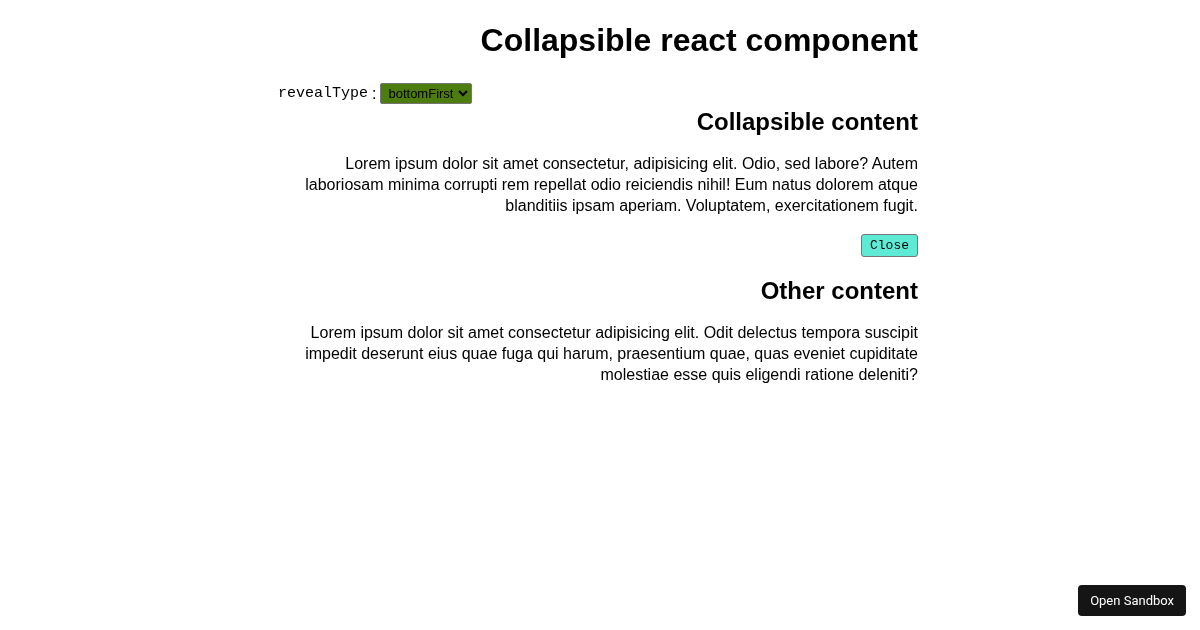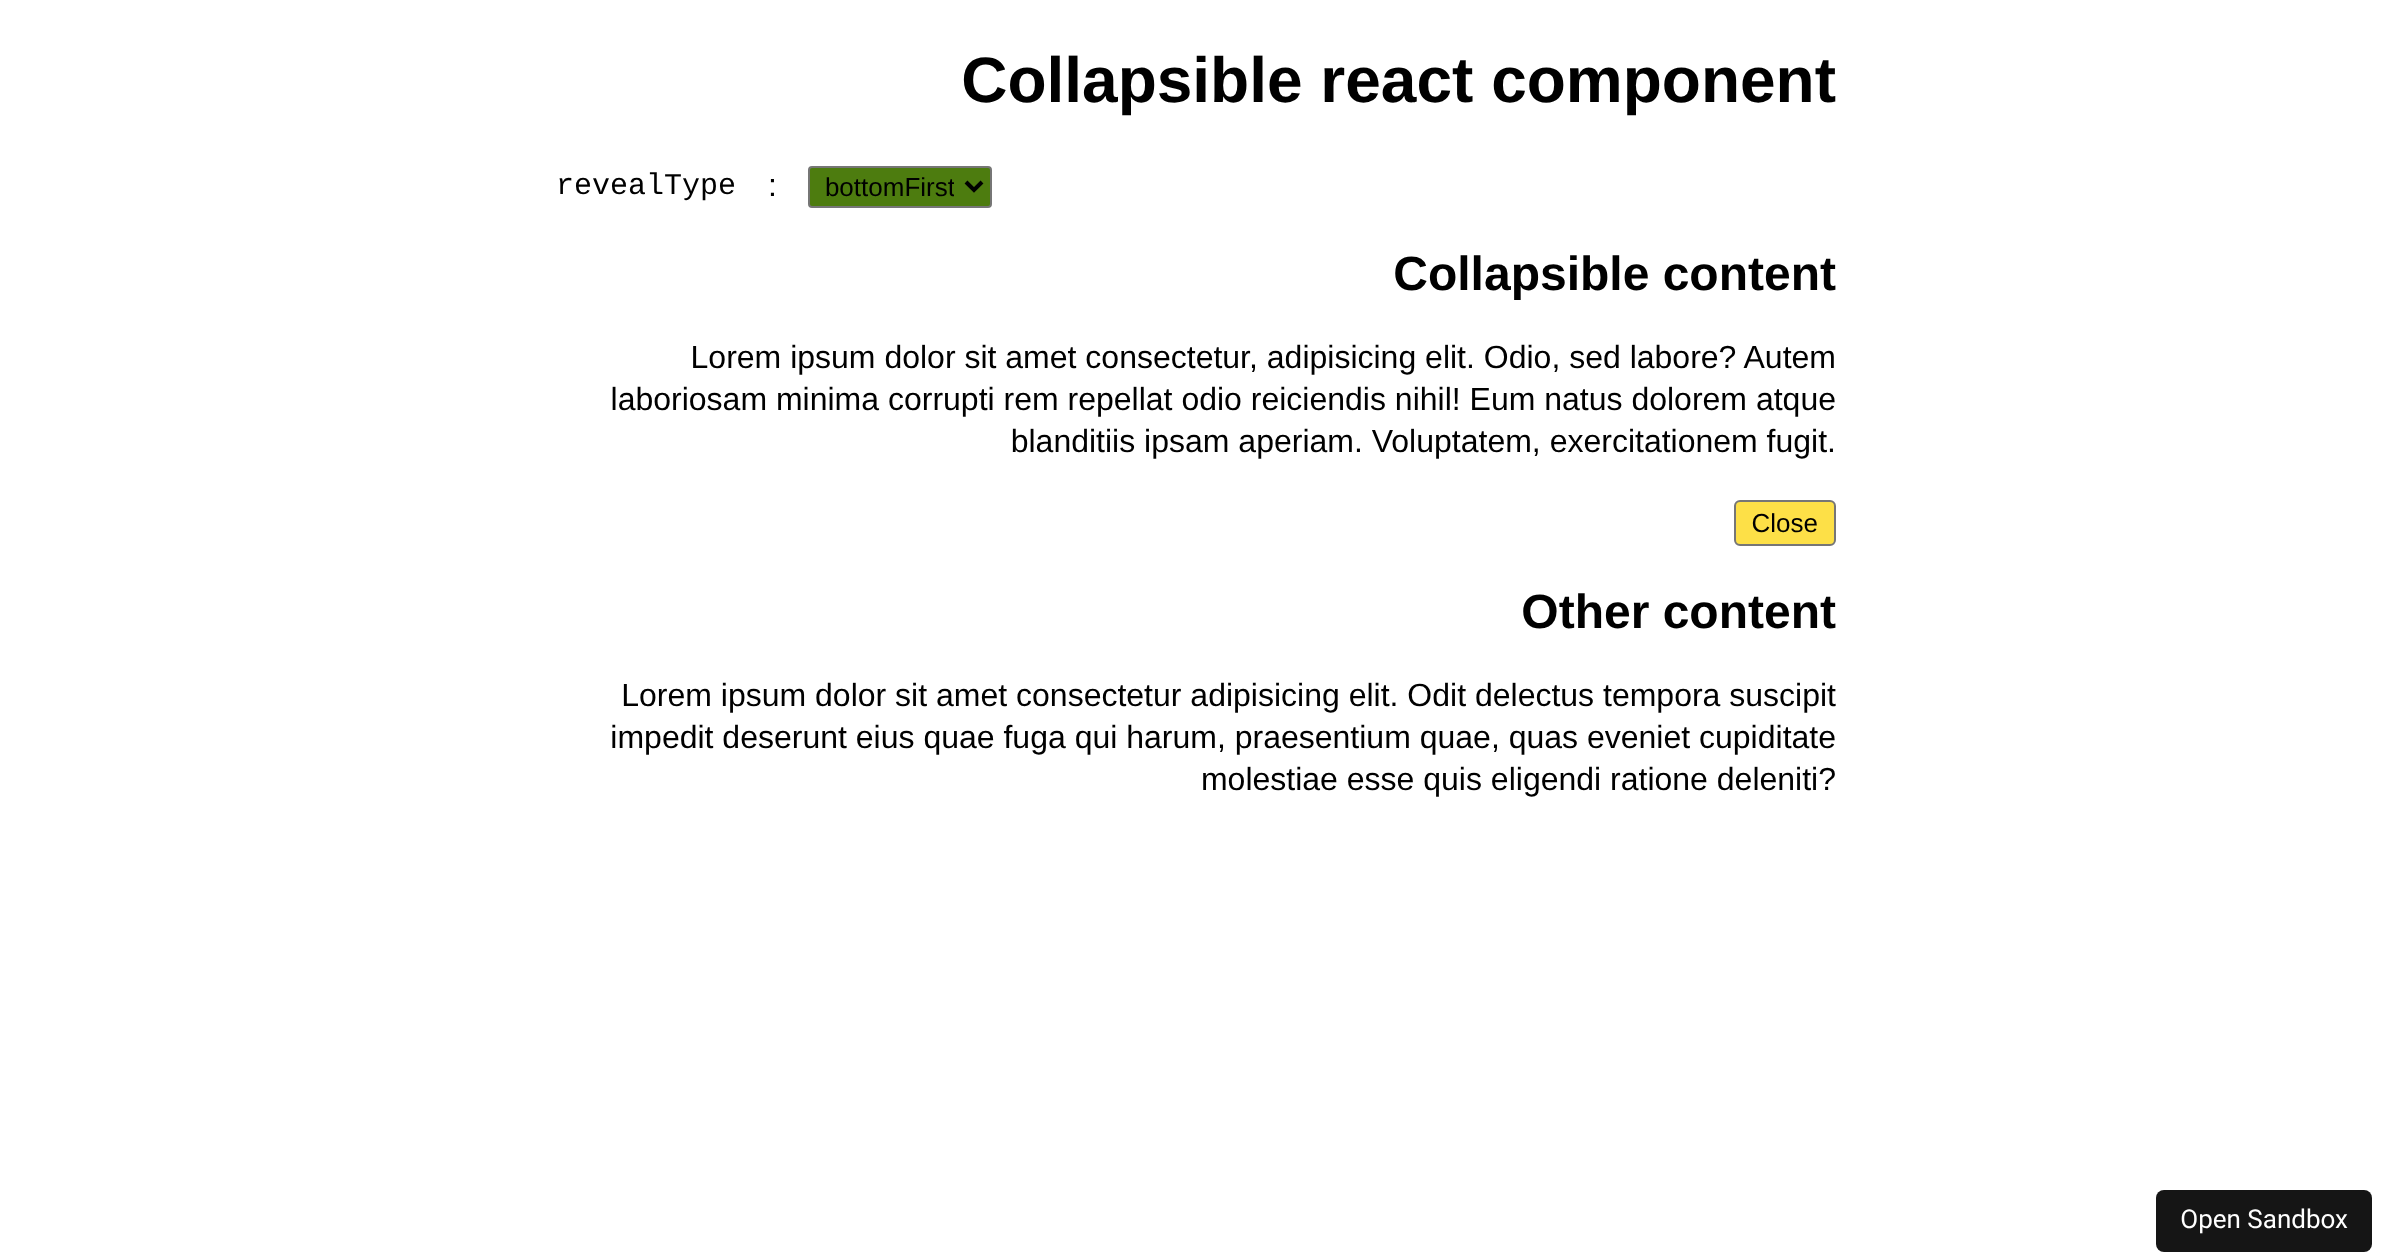--- a/index.html
+++ b/index.html
@@ -21,24 +21,24 @@
       margin-left: 278px;
       padding-top: 22px;
     }
     h1 {
       font-size: 32px;
       font-weight: bold;
       margin: 0 0 24px 0;
     }
     .control-row {
       font-size: 16px;
-      margin-bottom: 20px;
+      margin-bottom: 4px;
       display: flex;
       align-items: center;
-      gap: 16px;
+      gap: 4px;
     }
     .control-row code {
       font-family: "Courier New", Courier, monospace;
       font-size: 15px;
     }
     select {
       font-family: Arial, sans-serif;
       font-size: 13px;
       padding: 1px 2px;
       border: 1px solid #767676;
@@ -49,32 +49,32 @@
       font-size: 24px;
       font-weight: bold;
       margin: 0 0 18px 0;
     }
     p {
       font-size: 16px;
       line-height: 1.3;
       margin: 0 0 18px 0;
     }
     .btn {
-      font-family: Liberation Sans, sans-serif;
+      font-family: Liberation Mono, monospace;
       font-size: 13px;
       padding: 3px 8px;
       border: 1px solid #767676;
       border-radius: 3px;
-      background: #fde047;
+      background: #5eead4;
       cursor: pointer;
       margin-bottom: 20px;
     }
     .open-sandbox {
       position: absolute;
-      bottom: 4px;
+      bottom: 14px;
       right: 14px;
       background: #151515;
       color: #fff;
       border: none;
       border-radius: 4px;
       font-size: 13px;
       padding: 8px 12px;
       cursor: pointer;
       font-family: -apple-system, BlinkMacSystemFont, "Segoe UI", Roboto, sans-serif;
     }

